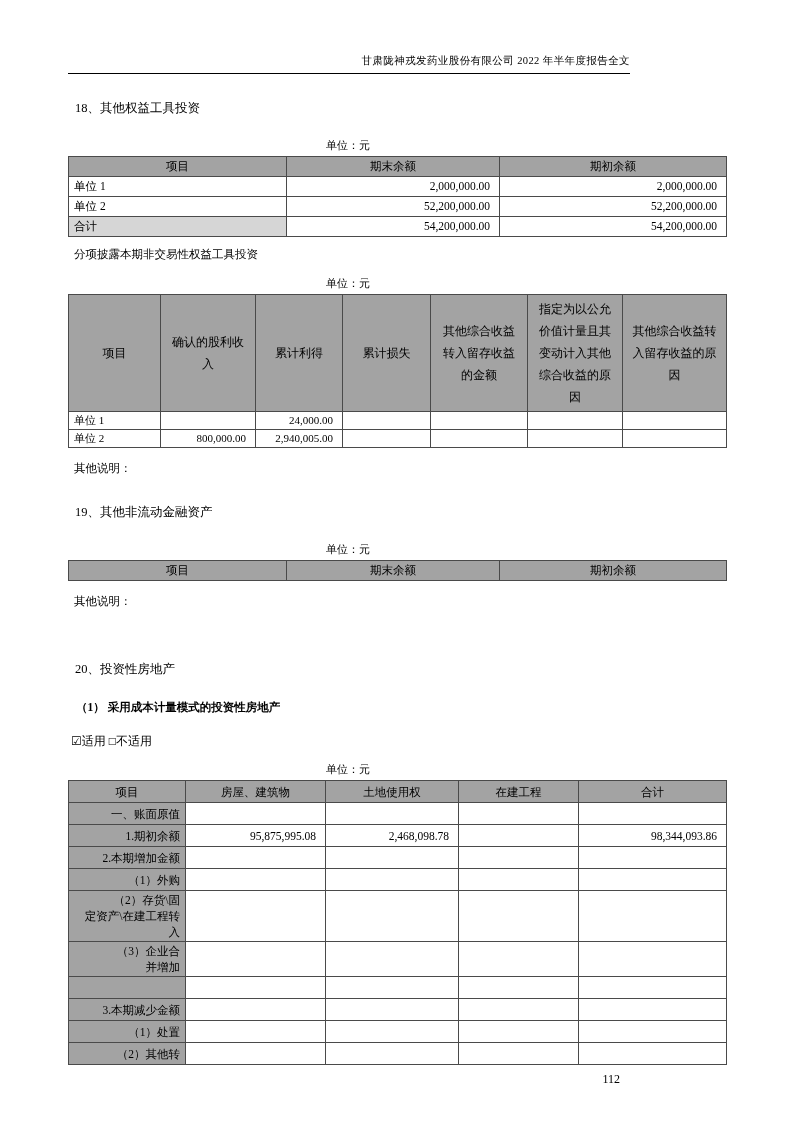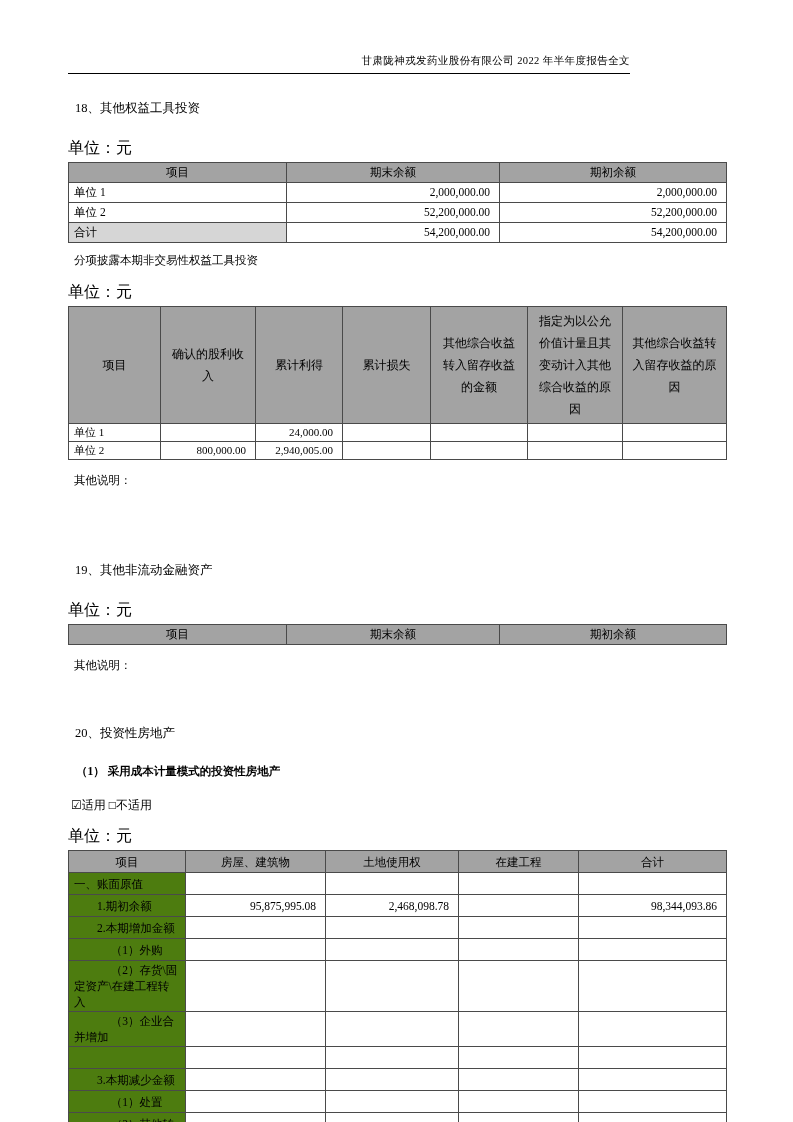--- a/index.html
+++ b/index.html
@@ -4,51 +4,51 @@
 <style>
   html,body{margin:0;padding:0}
   body{
     width:793px;height:1122px;background:#ffffff;color:#000;
     font-family:"Liberation Serif","DejaVu Serif",serif;
   }
   .page{position:relative;box-sizing:border-box;width:697px;height:1122px;padding:54px 67px 0 68px;background:#fff}
   .doc-header{font-size:10.5px;text-align:right;padding-bottom:5px;border-bottom:1px solid #000;letter-spacing:.4px}
   .sec-title{font-weight:normal;font-size:12.5px;padding-left:7px}
   .sub-title{font-weight:bold;font-size:11.5px;padding-left:8px}
-  .unit{font-size:16px;text-align:left;padding-right:2px;margin-bottom:3px}
+  .unit{font-size:11px;text-align:center;padding-right:2px;margin-bottom:3px}
   .body-text{font-size:11.5px;padding-left:6px}
   .applicability{font-size:12px;padding-left:3px}
 
   table{width:100%;border-collapse:collapse;table-layout:fixed}
   th,td{border:1px solid #4a4a4a;overflow:hidden;vertical-align:middle;padding:1px 5px;font-size:11.5px;line-height:15px}
   th{background:#a3a3a3;font-weight:normal;text-align:center}
   td.lbl{text-align:left}
   td.num{text-align:right;padding-right:9px}
   td.gray,th.gray{background:#d6d6d6}
 
   
   .t1 th,.t1 td{height:17px}
 
   
   .t2 th{font-size:12px;line-height:22px;padding:3px 7px}
   .t2 td{height:13px;font-size:11px}
 
   
   .t4 th,.t4 td{height:19px;line-height:16px}
-  .t4 td.glabel{background:#4d7c0f;text-align:left}
+  .t4 td.glabel{background:#a3a3a3;text-align:right}
   .ind1{text-indent:2em}
   .ind2{text-indent:3.2em}
 
   
   #sec18-title{margin-top:26px}
   #unit-1{margin-top:21px}
   #note-18{margin-top:10px}
   #unit-2{margin-top:14px}
   #other-18{margin-top:13px}
-  #sec19-title{margin-top:74px}
+  #sec19-title{margin-top:28px}
   #unit-3{margin-top:21px}
   #other-19{margin-top:13px}
   #sec20-title{margin-top:52px}
   #sub20{margin-top:22px}
   #applic{margin-top:18px}
   #unit-4{margin-top:12px}
   .page-number{margin-top:7px;font-size:12px;text-align:right;padding-right:10px}
 </style>
 </head>
 <body>

